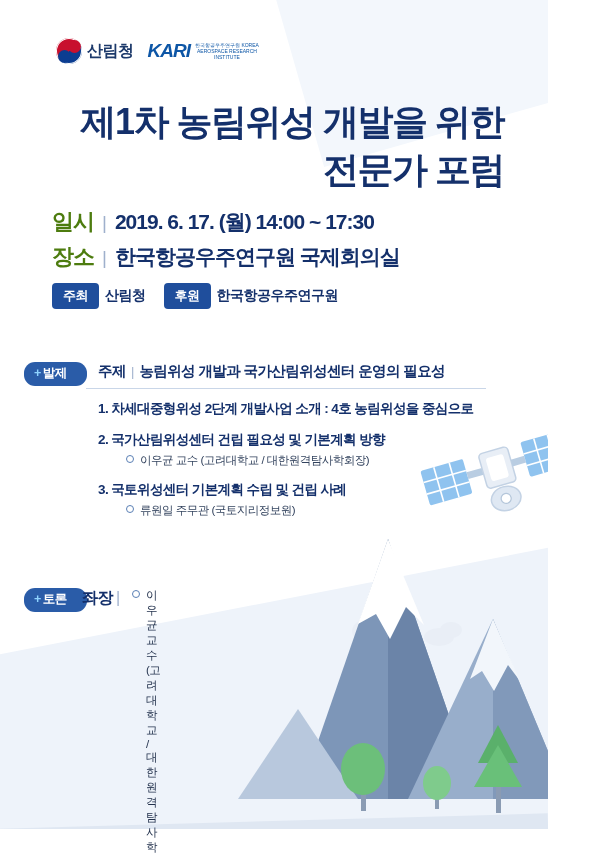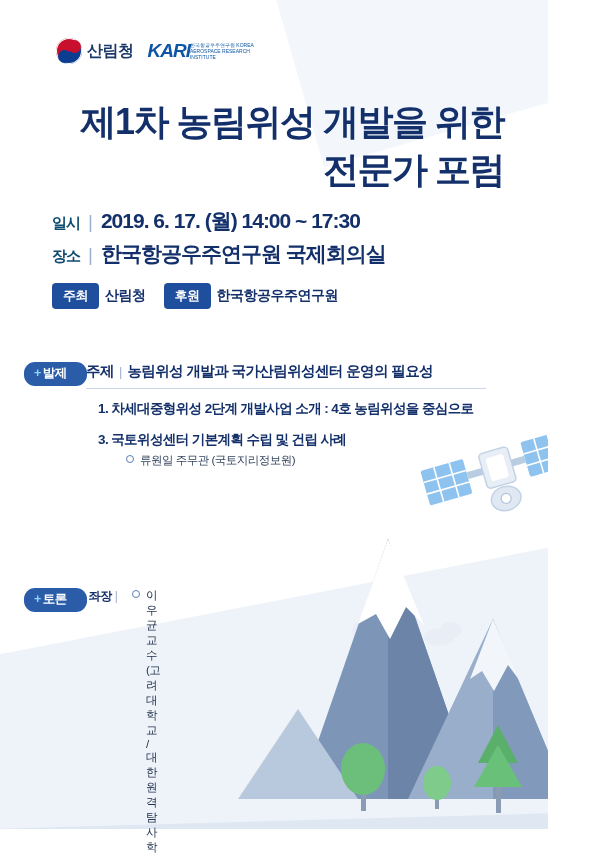--- a/index.html
+++ b/index.html
@@ -126,20 +126,21 @@
   }
   .logo-forest-text {
     font-size: 16px;
     font-weight: bold;
     color: #1d3a6b;
     letter-spacing: -0.5px;
   }
   .logo-kari {
     display: flex;
     align-items: center;
+    text-align: center;
   }
   .kari-mark {
     font-size: 19px;
     font-weight: bold;
     font-style: italic;
     color: #0d56a6;
     letter-spacing: -1px;
   }
   .kari-sub {
     font-size: 5px;
@@ -167,23 +168,23 @@
     left: 52px;
     top: 207px;
   }
   .info-row {
     display: flex;
     align-items: baseline;
     gap: 6px;
     margin-bottom: 5px;
   }
   .info-key {
-    font-size: 15px;
-    font-weight: bold;
-    color: #0c4a6e;
+    font-size: 22px;
+    font-weight: bold;
+    color: #4d7c0f;
     letter-spacing: -1px;
   }
   .info-sep {
     font-size: 19px;
     color: #9fb0cc;
     margin: 0 2px;
   }
   .info-val {
     font-size: 21px;
     font-weight: bold;
@@ -244,20 +245,21 @@
     display: flex;
     align-items: baseline;
     gap: 5px;
     white-space: nowrap;
   }
   .topic-key {
     font-size: 14.5px;
     font-weight: bold;
     color: #14306b;
     letter-spacing: -0.5px;
+    margin-left: 12px;
   }
   .topic-sep {
     font-size: 13px;
     color: #9fb0cc;
   }
   .topic-val {
     font-size: 14.5px;
     font-weight: bold;
     color: #14306b;
     letter-spacing: -0.6px;
@@ -299,27 +301,26 @@
     top: -1px;
   }
 
   .panel-row {
     display: flex;
     align-items: flex-start;
     gap: 8px;
     margin-bottom: 6px;
   }
   .panel-key {
-    font-size: 12px;
+    font-size: 16px;
     font-weight: bold;
     color: #14306b;
     letter-spacing: -0.5px;
     width: 42px;
     flex: none;
-    text-align: center;
   }
   .panel-key-sep {
     color: #9fb0cc;
     font-weight: normal;
     margin-left: 3px;
   }
   .panel-list {
     display: flex;
     flex-direction: column;
     gap: 5px;
@@ -451,20 +452,27 @@
           <span class="topic-key">주제</span>
           <span class="topic-sep">|</span>
           <span class="topic-val">농림위성 개발과 국가산림위성센터 운영의 필요성</span>
         </div>
         <div class="divider"></div>
 
         <div class="agenda-item">
           <div class="agenda-title">1. 차세대중형위성 2단계 개발사업 소개 : 4호 농림위성을 중심으로</div>
         </div>
         <div class="agenda-item">
+          <div class="agenda-title">2. 국가산림위성센터 건립 필요성 및 기본계획 방향</div>
+          <div class="agenda-speaker">
+            <span class="bullet-ring"></span>
+            <span>이우균 교수 (고려대학교 / 대한원격탐사학회장)</span>
+          </div>
+        </div>
+        <div class="agenda-item">
           <div class="agenda-title">3. 국토위성센터 기본계획 수립 및 건립 사례</div>
           <div class="agenda-speaker">
             <span class="bullet-ring"></span>
             <span>류원일 주무관 (국토지리정보원)</span>
           </div>
         </div>
       </div>
     </div>
 
     <div class="section" style="top:588px;">

